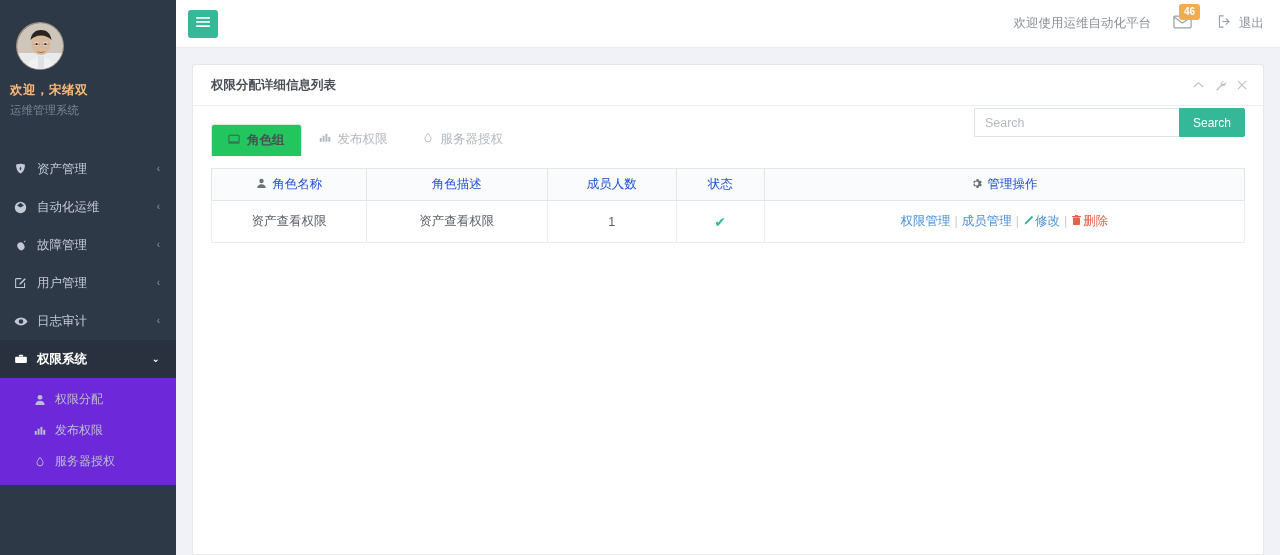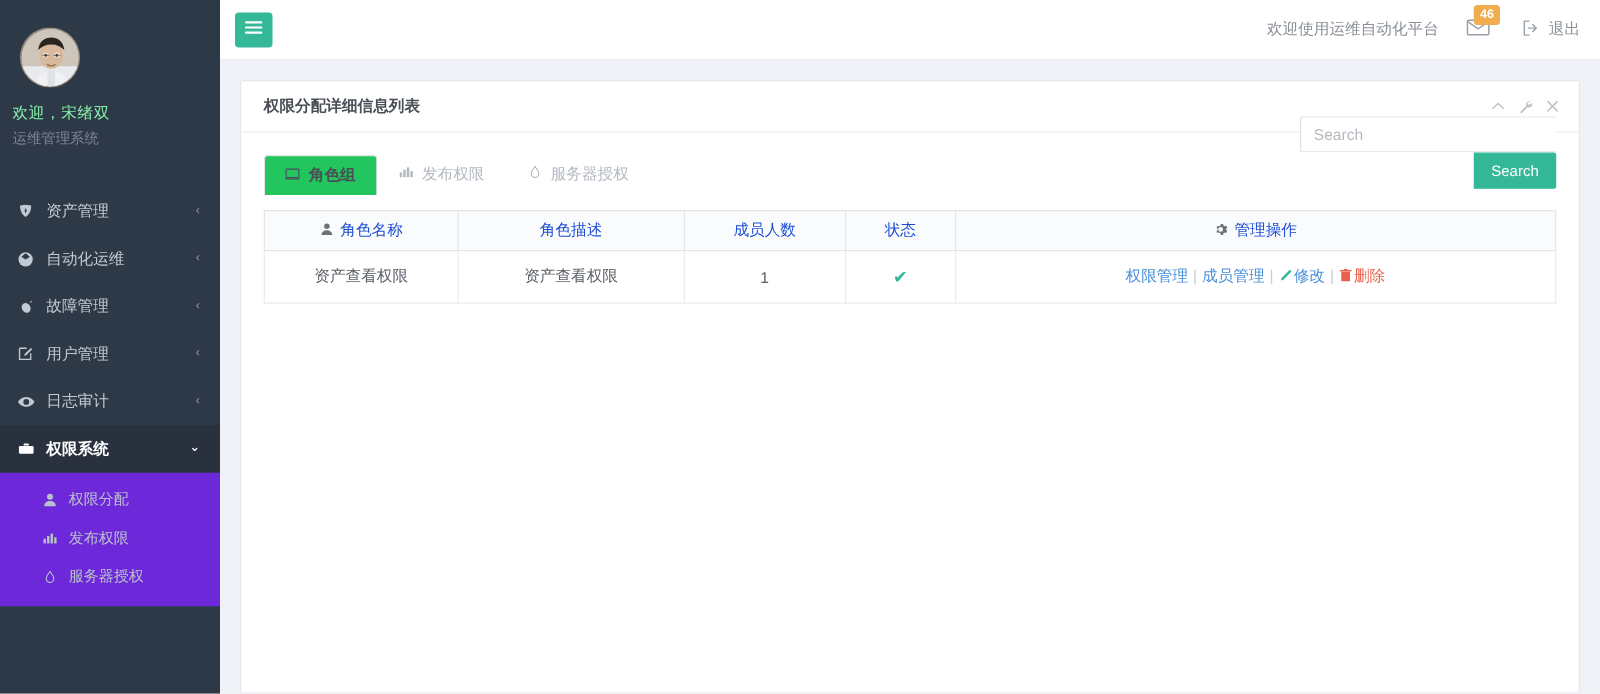--- a/index.html
+++ b/index.html
@@ -20,21 +20,21 @@
   }
   .profile { padding: 22px 0 14px 0; padding-left: 10px; }
   .avatar {
     width: 48px; height: 48px; border-radius: 50%;
     overflow: hidden; margin-left: 6px;
     background: #8a7f72; position: relative;
     border: 1px solid rgba(255,255,255,0.12);
   }
   .avatar svg { display: block; }
   .profile-name {
-    color: #86efac; font-size: 12.5px; font-weight: normal;
+    color: #fdba74; font-size: 12.5px; font-weight: bold;
     margin-top: 12px; letter-spacing: 0.5px;
   }
   .profile-sub {
     color: #7b8494; font-size: 11.5px; margin-top: 4px;
   }
 
   .nav { margin-top: 18px; }
   .nav-item {
     height: 38px; display: flex; align-items: center;
     padding: 0 14px 0 14px;
@@ -92,21 +92,21 @@
     color: #8a8f99; font-size: 12.5px;
   }
   .welcome-text { color: #8a8f99; font-size: 12.5px; }
   .mail-wrap { position: relative; margin-left: 22px; display: flex; align-items: center; cursor: pointer; }
   .mail-badge {
     position: absolute; top: -11px; left: 6px;
     background: #f0ad4e; color: #ffffff;
     font-size: 10px; line-height: 1;
     padding: 3px 5px; border-radius: 3px; font-weight: bold;
   }
-  .logout-wrap { margin-left: 26px; display: flex; align-items: center; gap: 7px; cursor: pointer; color: #8a8f99; }
+  .logout-wrap { margin-left: 26px; display: flex; align-items: center; gap: 7px; cursor: pointer; color: #8a8f99; font-family: Liberation Serif, serif; }
 
   .content { flex: 1; padding: 16px 16px 0 16px; overflow: hidden; }
 
   .panel {
     background: #ffffff; border: 1px solid #e6e8eb;
     border-radius: 2px; height: 100%;
   }
   .panel-head {
     height: 41px; display: flex; align-items: center;
     padding: 0 16px 0 18px;
@@ -132,22 +132,21 @@
     margin-bottom: -1px; font-weight: bold;
   }
   .tabs-underline {
     position: absolute; left: 0; right: 0; bottom: 0;
     border-bottom: 1px solid #e3e5e8;
     z-index: -1;
   }
 
   .search-group {
     margin-left: auto; display: flex; align-items: flex-end;
-    margin-bottom: 5px;
-    flex-direction: column;
+    margin-bottom: 19px;
   }
   .search-input {
     width: 205px; height: 29px;
     border: 1px solid #dfe2e6; border-right: none;
     padding: 0 10px; font-size: 12.5px; color: #555;
     outline: none; border-radius: 2px 0 0 2px;
     font-family: "Liberation Sans", sans-serif;
     background: #fff;
   }
   .search-input::placeholder { color: #b6bac0; }

